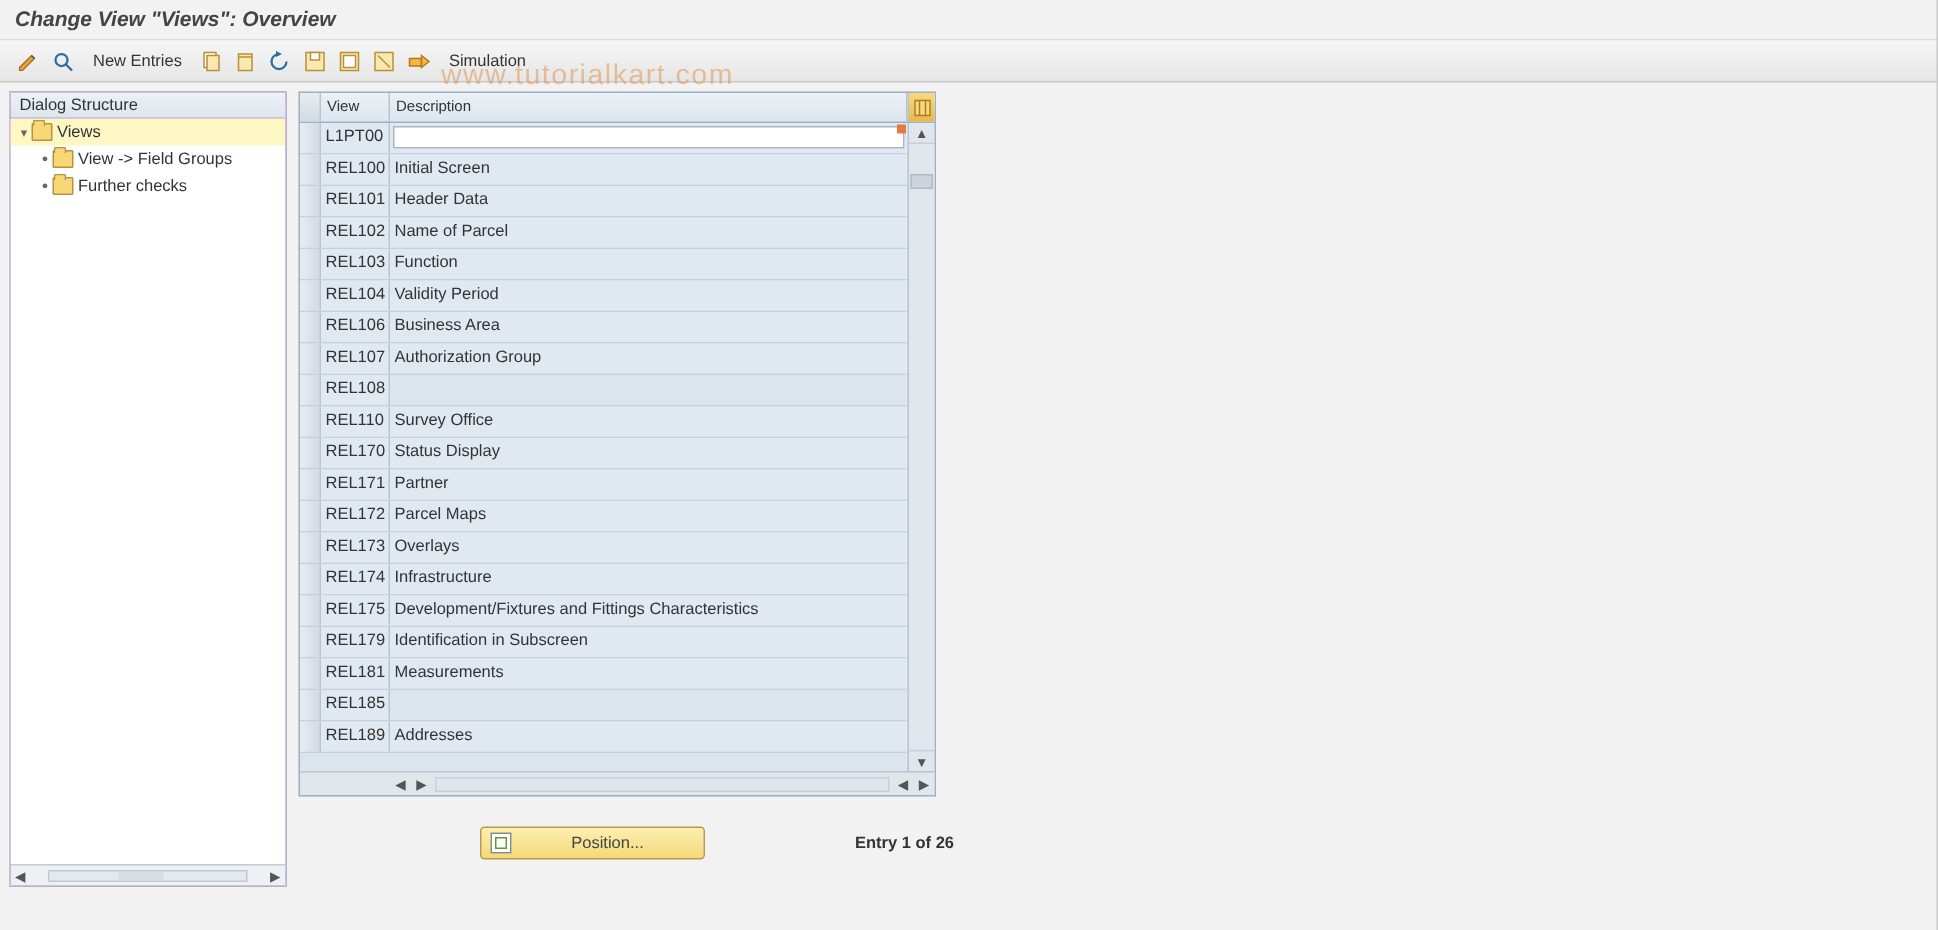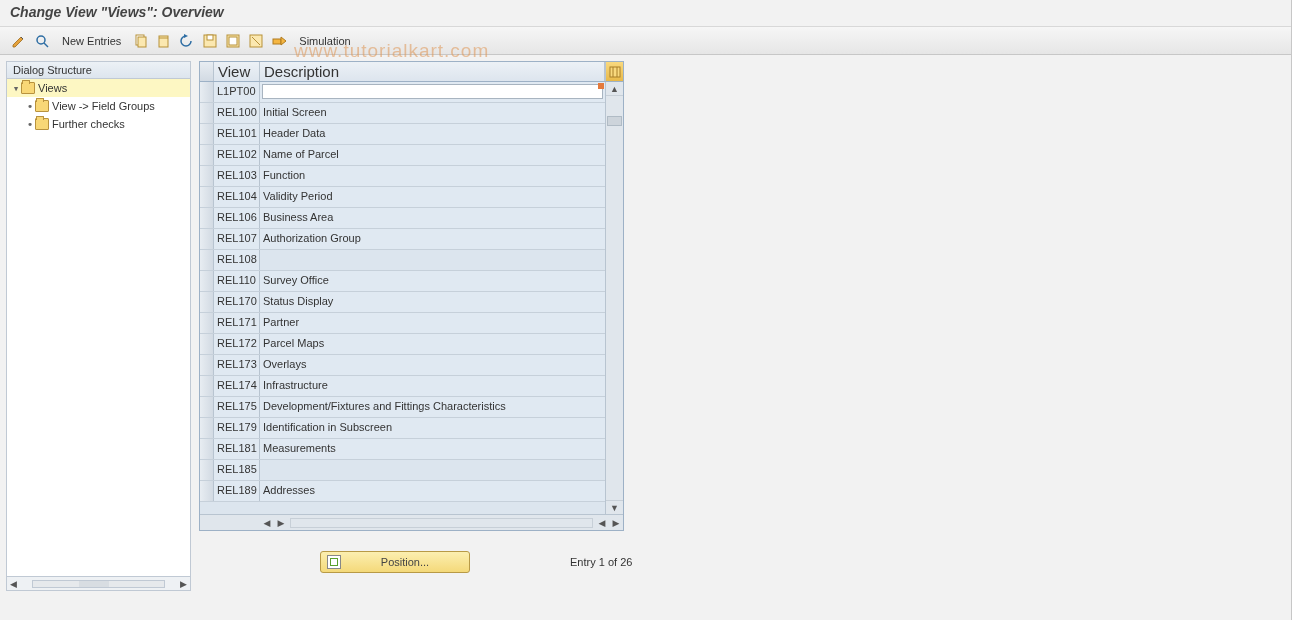--- a/index.html
+++ b/index.html
@@ -133,21 +133,21 @@
   }
   .table-header {
     display:flex;
     background: linear-gradient(#ecf1f6,#dde5ee);
     border-bottom:1px solid #9db1c6;
     height:20px;
   }
   .col-head {
     border-right:1px solid #b8c4d0;
     padding: 2px 4px;
-    font-size:15px;
+    font-size:10px;
     color:#333;
     display:flex; align-items:center;
     position:relative;
   }
   .col-sel { width:14px; background:linear-gradient(#e8edf2,#d2dae3);}
   .col-view { width:46px; }
   .col-desc { flex:1; }
   .col-cfg {
     width:18px;
     display:flex; align-items:center; justify-content:center;
@@ -242,21 +242,21 @@
   }
   .position-btn .picon {
      width:14px; height:14px;
      background:#fff; border:1px solid #888; display:inline-block;
      position:relative;
   }
   .position-btn .picon::after{
      content:""; position:absolute; left:2px; top:2px; width:6px; height:6px;
      border:1px solid #5aa02c;
   }
-  .entry-count { font-size:11px; color:#333; }
+  .entry-count { font-size:11px; color:#333;font-weight:bold; }
 
   .right-border {
     position:absolute;
     top:0; right:0; bottom:0;
     width:1px; background:#c7c7c7;
   }
 
   
   svg { display:block; }
 </style>

